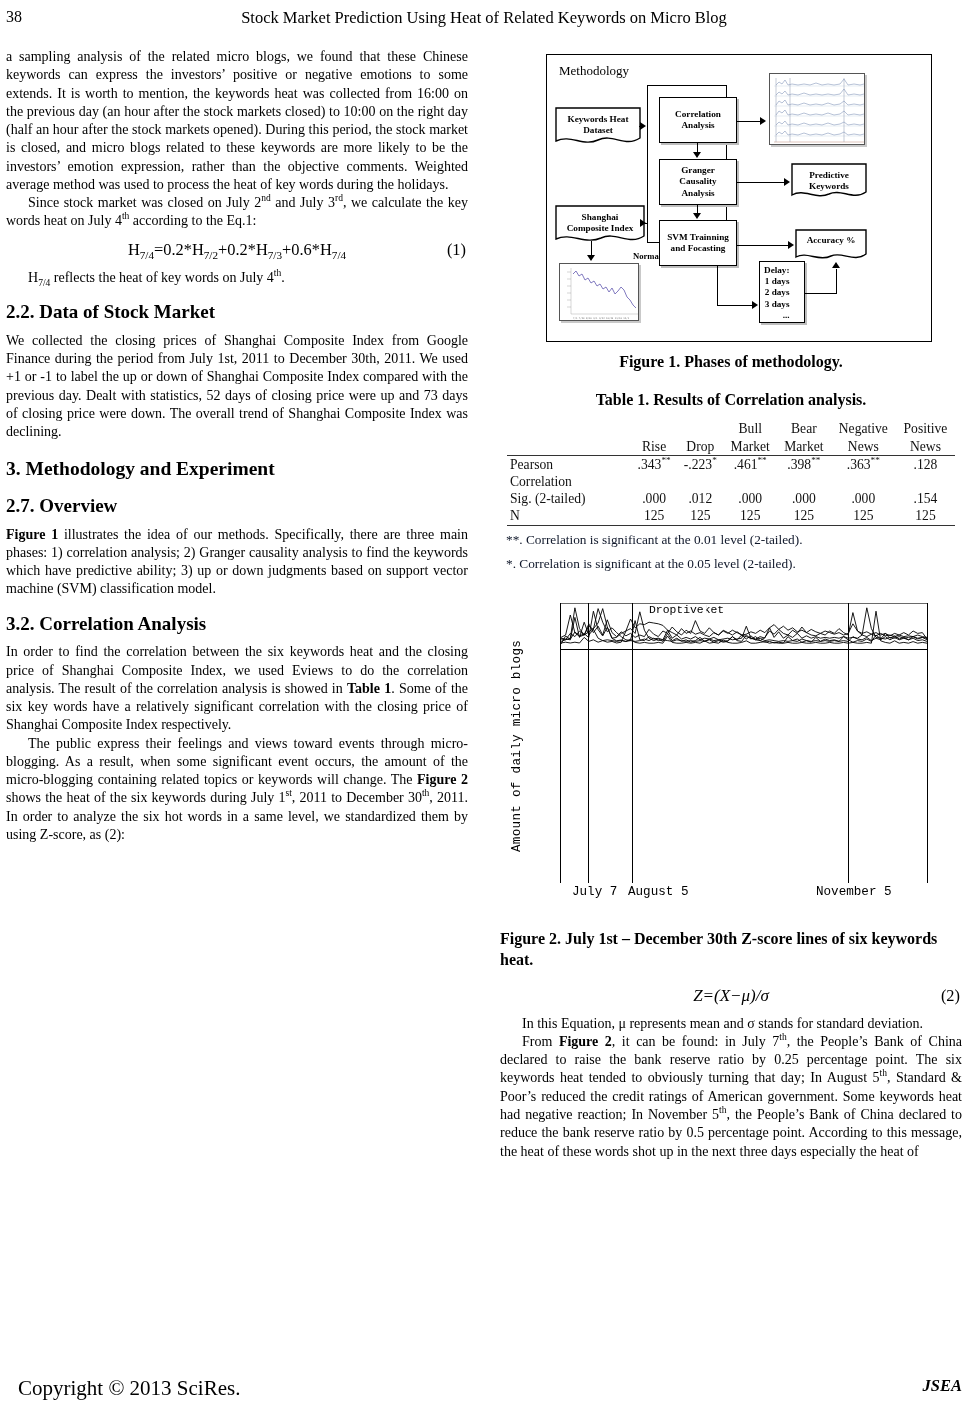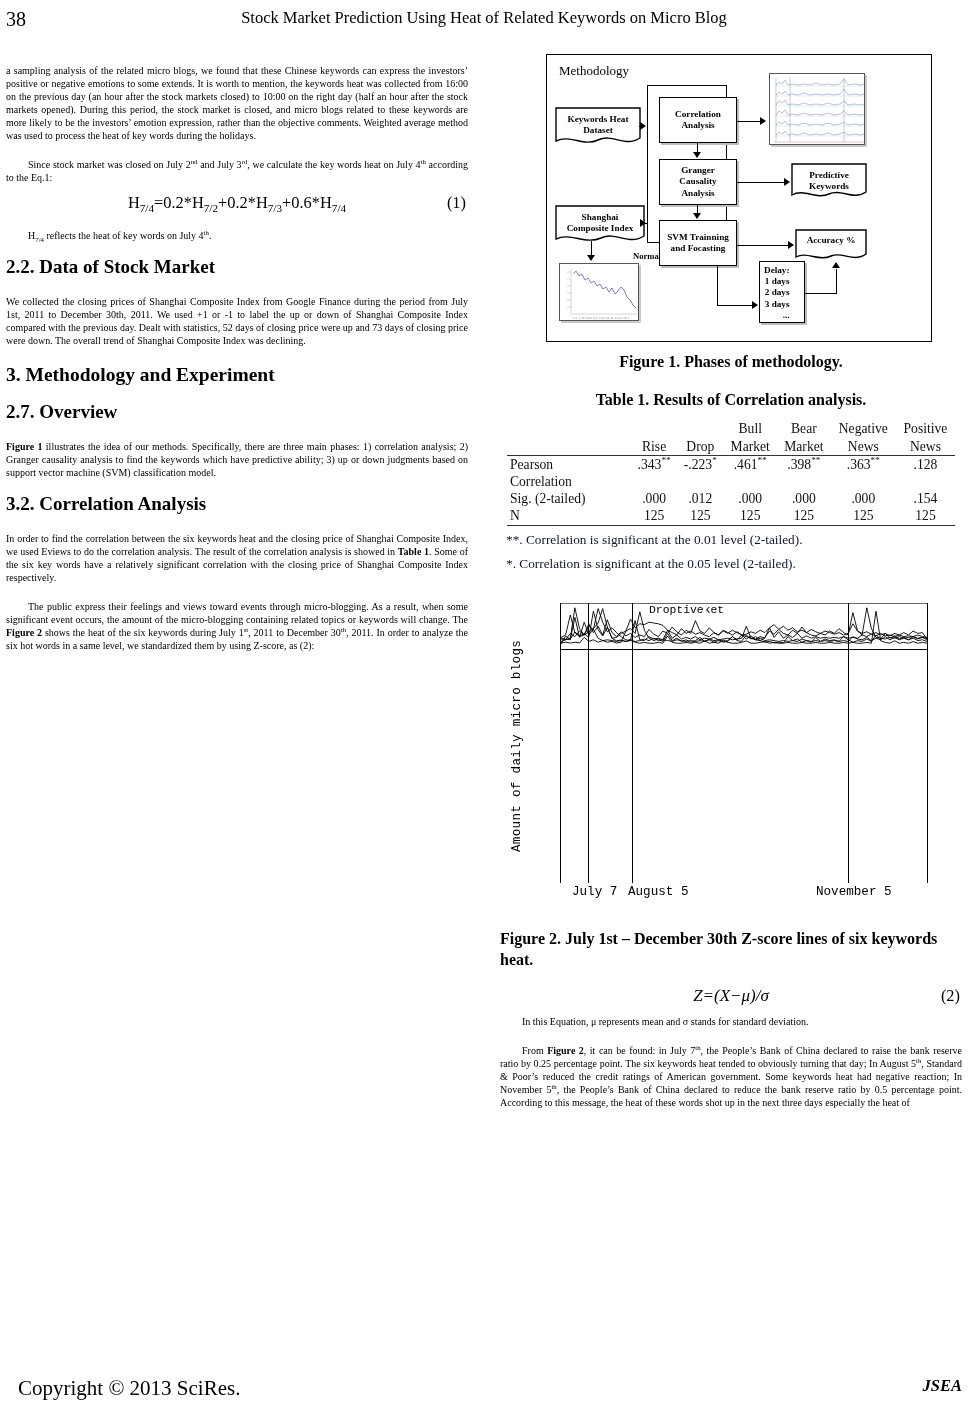--- a/index.html
+++ b/index.html
@@ -11,37 +11,37 @@
     position:relative;
     overflow:hidden;
   }
   .page{position:relative;width:968px;height:1414px;}
 
   
   .runhead{
     position:absolute; left:0; top:8px; width:968px; height:24px;
   }
   .runhead .folio{
-    position:absolute; left:6px; top:0; font-size:20px;text-align:right;
+    position:absolute; left:6px; top:0; font-size:16px;text-align:right;
   }
   .runhead .title{
     position:absolute; left:0; top:0; width:968px; text-align:center;
     font-size:16.5px;
   }
 
   
   .col{
     position:absolute; top:48px; width:462px;
   }
   .col-left{ left:6px; }
   .col-right{ left:500px; }
 
   p{
-    margin:16px 0 0 0;
-    font-size:10px;
+    margin:0 0 0 0;
+    font-size:14px;
     line-height:1.305;
     text-align:justify;
     text-justify:inter-word;
     hyphens:none;
   }
   p.ind{ text-indent:22px; }
   sup{ font-size:0.68em; vertical-align:super; line-height:0; }
   sub{ font-size:0.68em; vertical-align:sub; line-height:0; }
 
   h2.sec{

